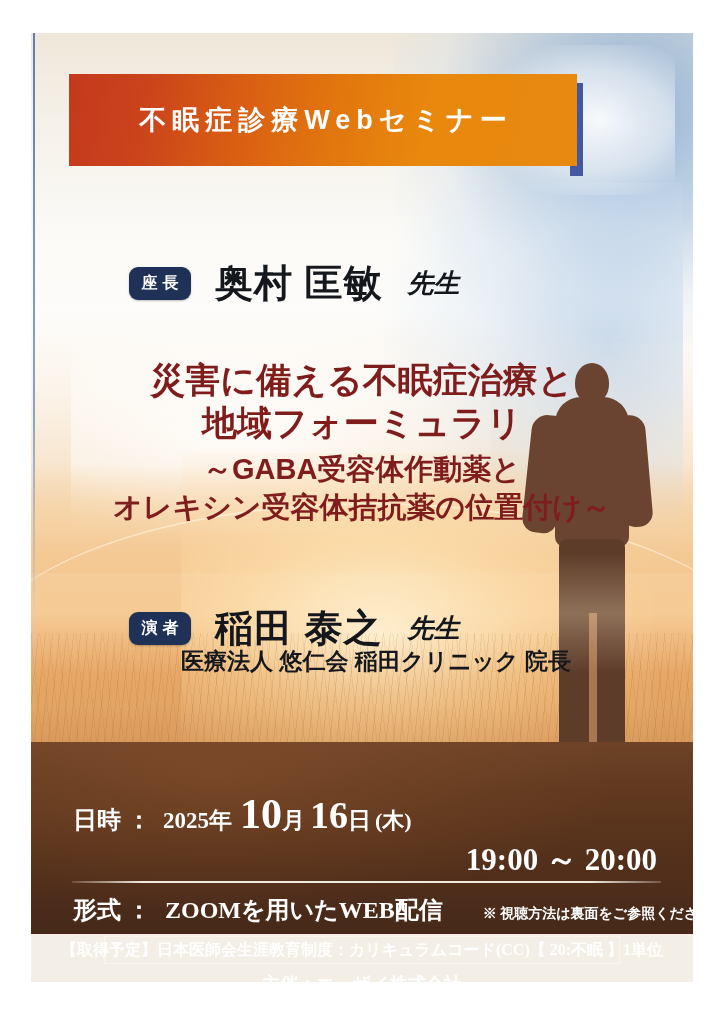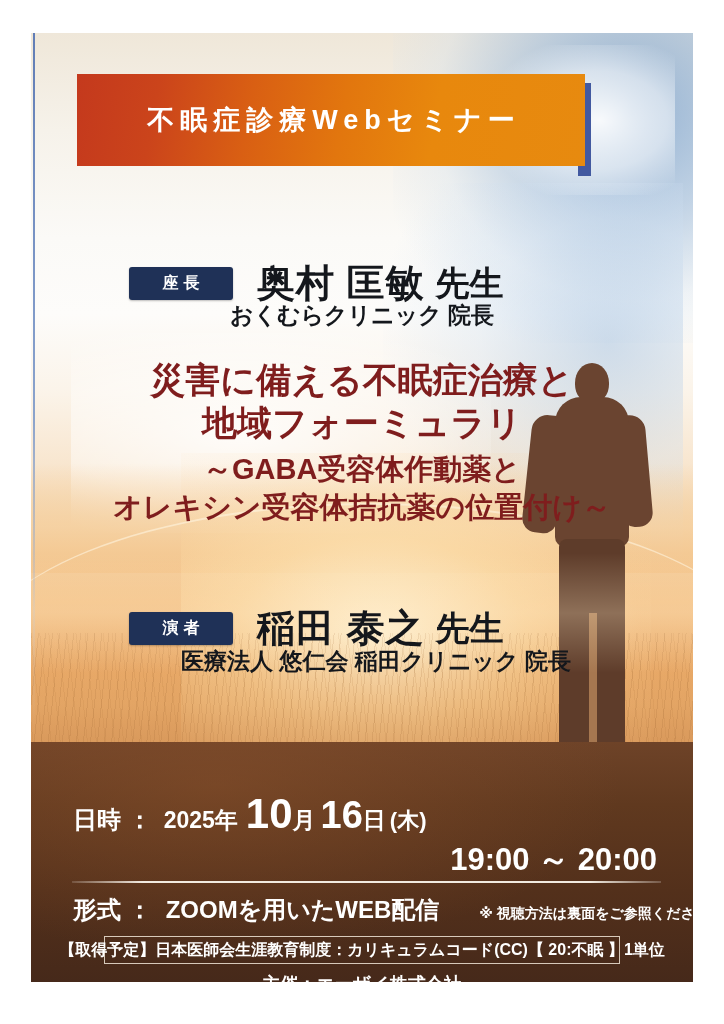--- a/index.html
+++ b/index.html
@@ -203,36 +203,37 @@
         rgba(255,236,200,0) 0%,
         rgba(255,233,196,0.30) 50%,
         rgba(255,228,186,0) 100%);
   }
 
   
   #bottom-panel {
     position: absolute;
     left: 0; right: 0;
     top: 709px;
-    height: 240px;
+    height: 192px;
     background:
       radial-gradient(ellipse at 28% 18%,
         rgba(140,82,44,0.50) 0%,
         rgba(110,64,36,0.0) 60%),
       linear-gradient(to bottom,
         #6e4328 0%,
         #60391f 26%,
         #53301b 62%,
         #46291a 100%);
+    font-family: Liberation Serif, serif;
   }
 
   
   #banner-wrap {
     position: absolute;
-    left: 46px;
+    left: 38px;
     top: 41px;
     width: 520px;
     height: 100px;
   }
   #banner-accent {
     position: absolute;
     left: 501px;
     top: 9px;
     width: 13px;
     height: 93px;
@@ -266,45 +267,46 @@
   
   .person-row {
     position: absolute;
     display: flex;
     align-items: center;
   }
   .role-badge {
     display: inline-flex;
     align-items: center;
     justify-content: center;
-    width: 104px;
+    width: 62px;
     height: 33px;
     background: #1f3157;
-    border-radius: 3px;
+    border-radius: 9px;
     color: #ffffff;
     font-size: 16px;
     font-weight: bold;
     letter-spacing: 5px;
     text-indent: 5px;
     box-shadow: 0 1px 2px rgba(0,0,0,0.25);
   }
   .person-name {
     margin-left: 24px;
     color: #14171c;
     font-size: 38px;
     font-weight: bold;
     letter-spacing: 1px;
     white-space: nowrap;
   }
   .person-honorific {
-    margin-left: 11px;
+    margin-left: 25px;
     color: #14171c;
-    font-size: 34px;
-    font-weight: bold;
-    white-space: nowrap;
+    font-size: 26px;
+    font-weight: bold;
+    white-space: nowrap;
+    font-style: italic;
   }
   .affiliation {
     position: absolute;
     color: #14171c;
     font-size: 23px;
     font-weight: bold;
     white-space: nowrap;
     text-align: center;
   }
 
@@ -449,21 +451,20 @@
       <div id="banner">
         <span id="banner-text">不眠症診療Webセミナー</span>
       </div>
     </div>
 
     <div class="person-row" style="left:98px; top:225px;">
       <span class="role-badge">座長</span>
       <span class="person-name">奥村 匡敏</span>
       <span class="person-honorific">先生</span>
     </div>
-    <div class="affiliation" style="left:0; right:0; top:267px;">おくむらクリニック 院長</div>
 
     <div id="lecture-title">
       <div class="main-line">災害に備える不眠症治療と</div>
       <div class="main-line">地域フォーミュラリ</div>
       <div class="sub-line">～GABA受容体作動薬と</div>
       <div class="sub-line" style="margin-top:2px;">オレキシン受容体拮抗薬の位置付け～</div>
     </div>
 
     <div class="person-row" style="left:98px; top:570px;">
       <span class="role-badge">演者</span>

